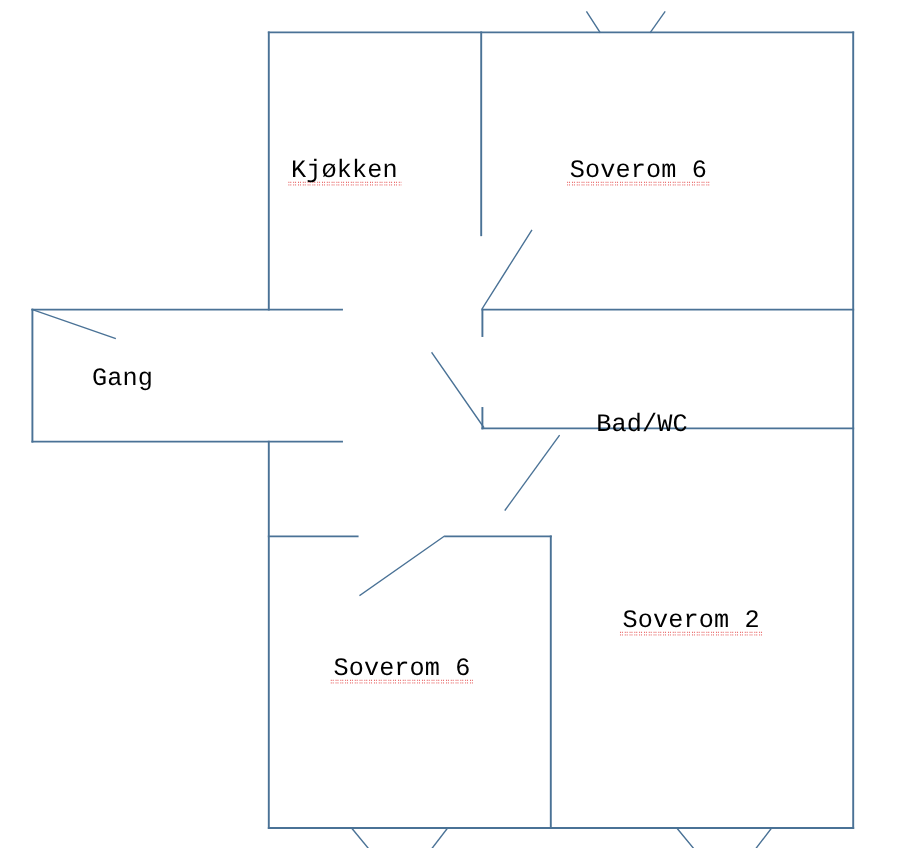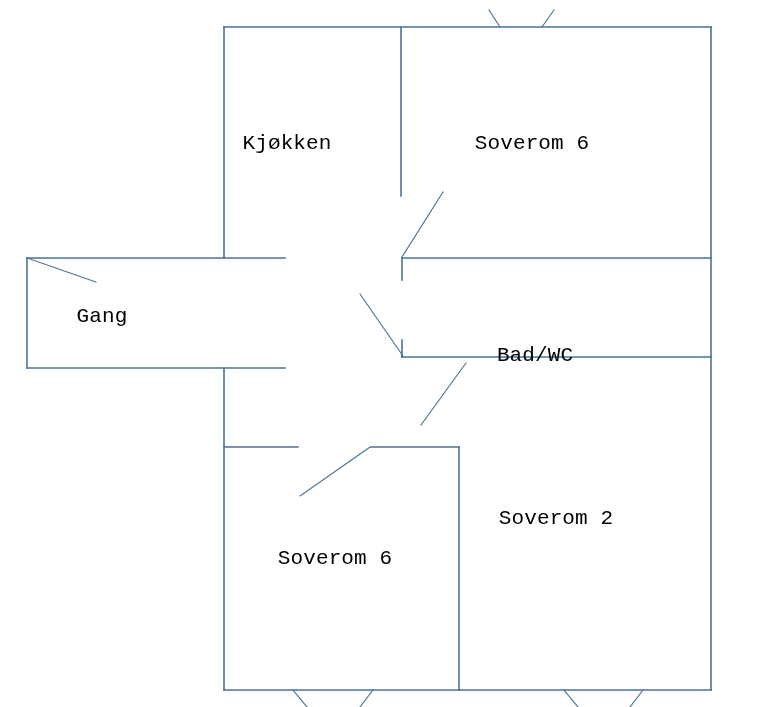--- a/index.html
+++ b/index.html
@@ -88,17 +88,17 @@
         <line x1="564" y1="690" x2="578" y2="707" stroke="#4A7296" stroke-width="1.152" stroke-linecap="square"></line>
         <line x1="643" y1="690" x2="630" y2="707" stroke="#4A7296" stroke-width="1.152" stroke-linecap="square"></line>
       </g>
   </svg>
 
   <div id="labels-layer">
       <div class="room-label misspelled" style="left: 287px; top: 143px;">Kjøkken</div>
       <div class="room-label misspelled" style="left: 532px; top: 143px;">Soverom 6</div>
       <div class="room-label" style="left: 102px; top: 316px; text-align: right;">Gang</div>
       <div class="room-label" style="left: 535px; top: 315px; margin-top: 40px;">Bad/WC</div>
-      <div class="room-label misspelled" style="left: 556px; top: 518px; text-align: center;">Soverom 2</div>
+      <div class="room-label misspelled" style="left: 576px; top: 518px; text-align: center;">Soverom 2</div>
       <div class="room-label misspelled" style="left: 335px; top: 558px;">Soverom 6</div>
     </div>
 
 </div>
 
 </body></html>

